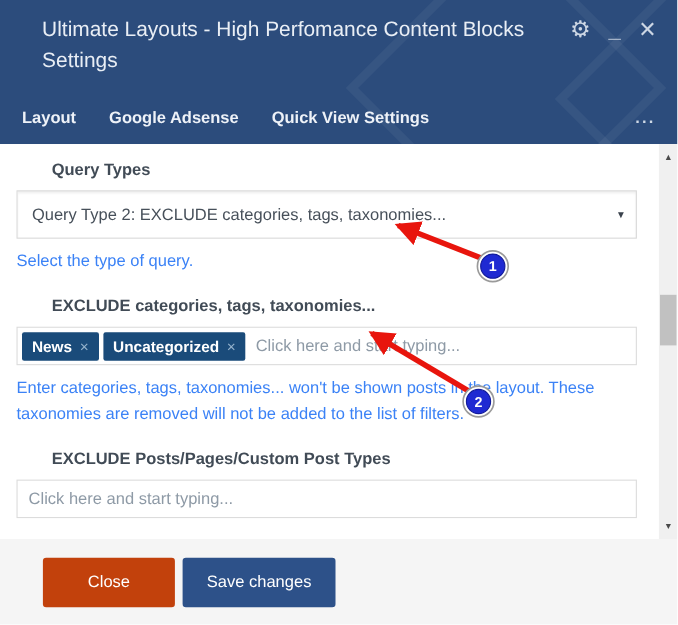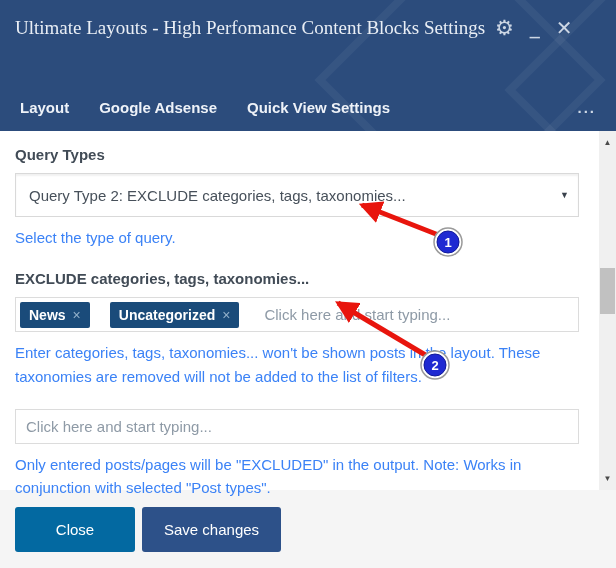--- a/index.html
+++ b/index.html
@@ -3,62 +3,62 @@
 <meta charset="utf-8">
 <style>
   * { margin:0; padding:0; box-sizing:border-box; }
   html,body { width:616px; height:568px; }
   body { font-family:"Liberation Sans", sans-serif; background:#fff; }
   .modal { position:relative; width:616px; height:568px; overflow:hidden; background:#fff; }
 
   
   .header { position:relative; height:131px; background:#2c4c7c; overflow:hidden; }
   .header-pattern { position:absolute; inset:0; pointer-events:none; }
-  .titlebar { position:relative; display:flex; justify-content:flex-start; padding:14px 15px 0 15px;font-family:Liberation Serif, serif; }
+  .titlebar { position:relative; display:flex; justify-content:flex-end; padding:14px 15px 0 15px; }
   .title { width:480px; font-size:19px; line-height:1.45; color:#e9eef5; font-weight:400; }
   .win-controls { display:flex; gap:16px; align-items:flex-start; padding-top:4px; padding-right:4px; }
   .win-btn { color:#ccd6e4; font-size:20px; line-height:20px; cursor:pointer; }
   .win-btn.gear { font-size:21px; }
   .win-btn.min { font-weight:700; }
 
   
   .tabbar { position:absolute; left:0; right:0; bottom:0; display:flex; align-items:flex-end; padding:0 20px; }
   .tab { font-size:15px; font-weight:700; color:#eef2f8; padding:13px 0 15px 0; margin-right:30px; cursor:pointer; white-space:nowrap;text-align:right; }
   .tab.active { background:#ffffff; color:#4c5a68; padding:13px 18px 15px 18px; border-radius:3px 3px 0 0; margin-right:0; }
   .tab-overflow { margin-left:auto; color:#cfd9e6; font-size:15px; font-weight:700; letter-spacing:2px; padding-bottom:15px; cursor:pointer; }
 
   
   .body { position:relative; height:359px; background:#fff; padding:15px 37px 0 15px; }
-  .field-label { font-size:15px; font-weight:600; color:#414b56; margin-bottom:10px; }
+  .field-label { font-size:15px; font-weight:600; color:#414b56; margin-bottom:10px;margin-left:32px; }
   .help { font-size:15px; color:#3b82f6; line-height:1.55; margin-top:9px; }
   .section { margin-bottom:21px; }
 
   .select-box { position:relative; height:44px; border:1px solid #d9d9d9; box-shadow:inset 0 2px 2px rgba(0,0,0,0.06); background:#fff; display:flex; align-items:center; padding:0 26px 0 13px; cursor:pointer; }
   .select-value { font-size:15px; color:#47505a; white-space:nowrap; overflow:hidden; }
   .select-caret { position:absolute; right:9px; top:50%; transform:translateY(-50%); font-size:9px; color:#3a424c; }
 
   .tag-field { min-height:35px; border:1px solid #dcdcdc; background:#fff; display:flex; align-items:center; padding:3px 4px; cursor:text; }
-  .tag { background:#1a4b7a; color:#fff; font-size:14px; font-weight:700; padding:5px 9px; margin-right:20px; border-radius:2px; display:flex; align-items:center; gap:7px; white-space:nowrap; }
+  .tag { background:#1a4b7a; color:#fff; font-size:14px; font-weight:700; padding:5px 9px; margin-right:4px; border-radius:2px; display:flex; align-items:center; gap:7px; white-space:nowrap; }
   .tag-x { color:#93b1cb; font-weight:400; font-size:14px; cursor:pointer; }
   .placeholder { color:#8e9aa6; font-size:15px; padding-left:5px; }
 
   .text-field { width:100%; height:35px; border:1px solid #dcdcdc; background:#fff; padding:0 10px; font-family:"Liberation Sans", sans-serif; font-size:15px; color:#47505a; outline:none; }
   .text-field::placeholder { color:#8e9aa6; opacity:1; }
 
   
   .scrollbar { position:absolute; top:0; right:0; width:17px; height:359px; background:#f0f0f0; }
   .scroll-arrow { position:absolute; left:0; width:17px; height:17px; color:#4a4a4a; font-size:8px; text-align:center; line-height:17px; cursor:pointer; }
   .scroll-arrow.up { top:3px; }
   .scroll-arrow.down { bottom:3px; }
   .scroll-thumb { position:absolute; top:137px; left:1px; width:15px; height:46px; background:#c1c1c1; cursor:grab; }
 
   
   .footer { height:78px; background:#f5f5f5; display:flex; align-items:center; padding:0 15px; gap:7px; }
   .btn { height:45px; min-width:120px; border:none; border-radius:3px; font-family:"Liberation Sans", sans-serif; font-size:15px; color:#fff; cursor:pointer; padding:0 22px; }
-  .btn-close { background:#0369a1; }
+  .btn-close { background:#c2410c;margin-left:24px; }
   .btn-save { background:#2d5189; }
 
   
   .annotations { position:absolute; inset:0; pointer-events:none; z-index:40; }
 </style>
 </head>
 <body>
 
 <div class="modal">
 
@@ -106,22 +106,22 @@
         <span class="tag">
           <span>Uncategorized</span>
           <span class="tag-x">×</span>
         </span>
         <span class="placeholder">Click here and start typing...</span>
       </div>
       <div class="help">Enter categories, tags, taxonomies... won't be shown posts in the layout. These taxonomies are removed will not be added to the list of filters.</div>
     </div>
 
     <div class="section">
+      <div class="field-label">EXCLUDE Posts/Pages/Custom Post Types</div>
       <input class="text-field" type="text" placeholder="Click here and start typing..." style="">
-      <div class="help">Only entered posts/pages will be "EXCLUDED" in the output. Note: Works in conjunction with selected "Post types".</div>
     </div>
 
     <div class="scrollbar">
       <div class="scroll-arrow up">▲</div>
       <div class="scroll-thumb"></div>
       <div class="scroll-arrow down">▼</div>
     </div>
   </div>
 
   <div class="footer">

